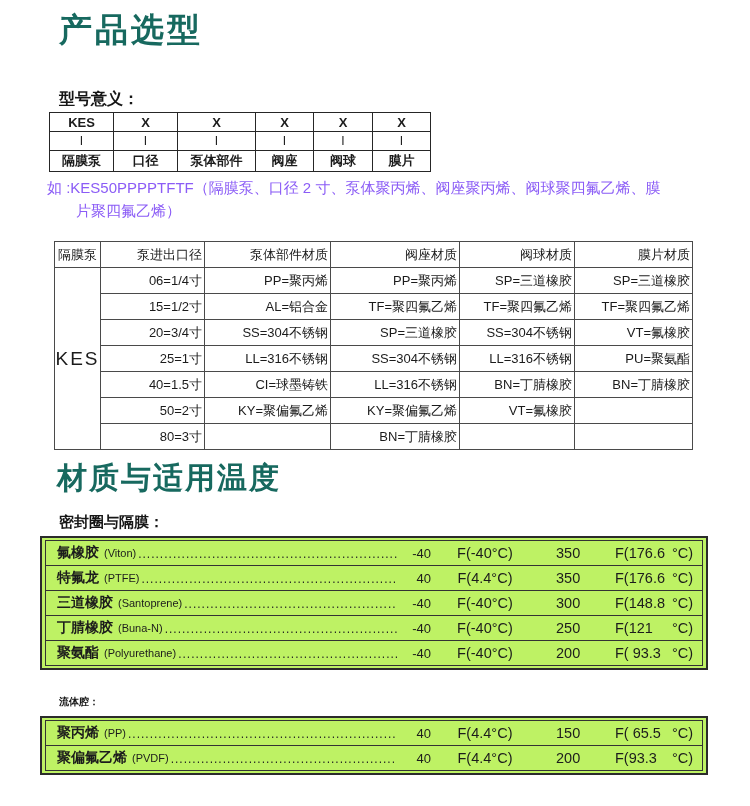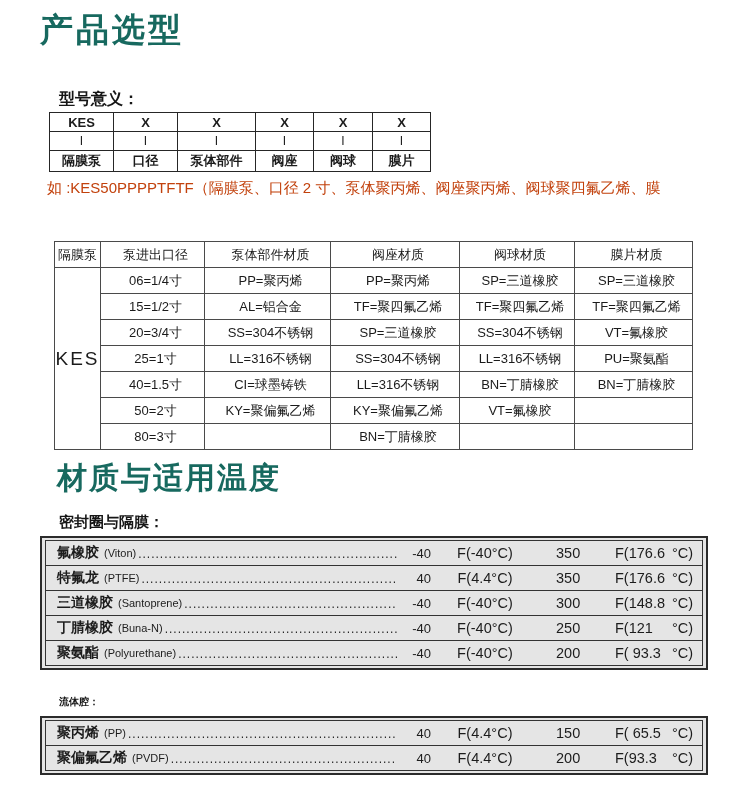--- a/index.html
+++ b/index.html
@@ -3,21 +3,21 @@
 <meta charset="utf-8">
 <style>
   html,body { margin:0; padding:0; }
   body {
     width:750px; height:806px; position:relative;
     background:#ffffff; color:#1c1c1c;
     font-family:"Liberation Sans", sans-serif;
     overflow:hidden;
   }
   .title1 {
-    position:absolute; left:40px; top:8px; margin:0;
+    position:absolute; left:59px; top:8px; margin:0;
     font-size:33px; font-weight:bold; color:#17695F; letter-spacing:3px;
   }
   .title2 {
     position:absolute; left:57px; top:458px; margin:0;
     font-size:30px; font-weight:bold; color:#17695F; letter-spacing:2px;
   }
   .small-label {
     position:absolute; left:47px; font-size:16px; font-weight:600; color:#161616;margin-left:12px;
   }
   .model-label { top:89px; }
@@ -31,44 +31,44 @@
   }
   .model-table td {
     border:1.5px solid #262626; text-align:center;
     font-size:13px; font-weight:600; height:16px; padding:1px 0;
   }
   .model-table tr.bars td { font-weight:400; font-size:12px; }
 
   
   .example {
     position:absolute; left:47px; top:176px; width:660px;
-    font-size:15px; line-height:23px; color:#c2410c;
+    font-size:15px; line-height:23px; color:#8b5cf6;
   }
   .example .indent { margin-left:29px; }
 
   
   .sel-table {
     position:absolute; left:54px; top:241px; width:638px;
     border-collapse:collapse; table-layout:fixed;
   }
   .sel-table th, .sel-table td {
     border:1px solid #4a4a4a; font-size:13px; font-weight:400;
-    height:25px; padding:0 2px 0 8px; text-align:center; overflow:hidden;
+    height:25px; padding:0 2px 0 8px; text-align:right; overflow:hidden;
     white-space:nowrap; color:#1b1b1b;
   }
   .sel-table th.first { text-align:center; padding:0; }
   .sel-table td.kes {
     font-size:19px; letter-spacing:2px; text-align:center; padding:0;
     font-weight:400;
   }
 
   
   .temp-table {
     position:absolute; left:40px; width:668px; box-sizing:border-box;
-    border:2px solid #2b2b2b; padding:2px 3px; background:#e5e5e5;
+    border:2px solid #2b2b2b; padding:2px 3px; background:#bef264;
   }
   .temp-seal  { top:536px; }
   .temp-fluid { top:716px; }
   .trow {
     display:flex; align-items:center; box-sizing:border-box;
     height:26px; border:1px solid #333; margin-top:-1px;
     padding:0 9px 0 11px;
   }
   .trow:first-child { margin-top:0; }
   .mat-cn { font-weight:bold; font-size:14px; white-space:nowrap; flex-shrink:0; }
@@ -127,20 +127,21 @@
       <td>泵体部件</td>
       <td>阀座</td>
       <td>阀球</td>
       <td>膜片</td>
     </tr>
   </tbody>
     </table>
 
   <div class="example">
     <div>如 :KES50PPPPTFTF（隔膜泵、口径 2 寸、泵体聚丙烯、阀座聚丙烯、阀球聚四氟乙烯、膜</div>
+    <div class="indent">片聚四氟乙烯）</div>
   </div>
 
   <table class="sel-table">
     <colgroup>
       <col style="width:46px">
         <col style="width:104px">
         <col style="width:126px">
       <col style="width:129px">
         <col style="width:115px">
         <col style="width:118px">

